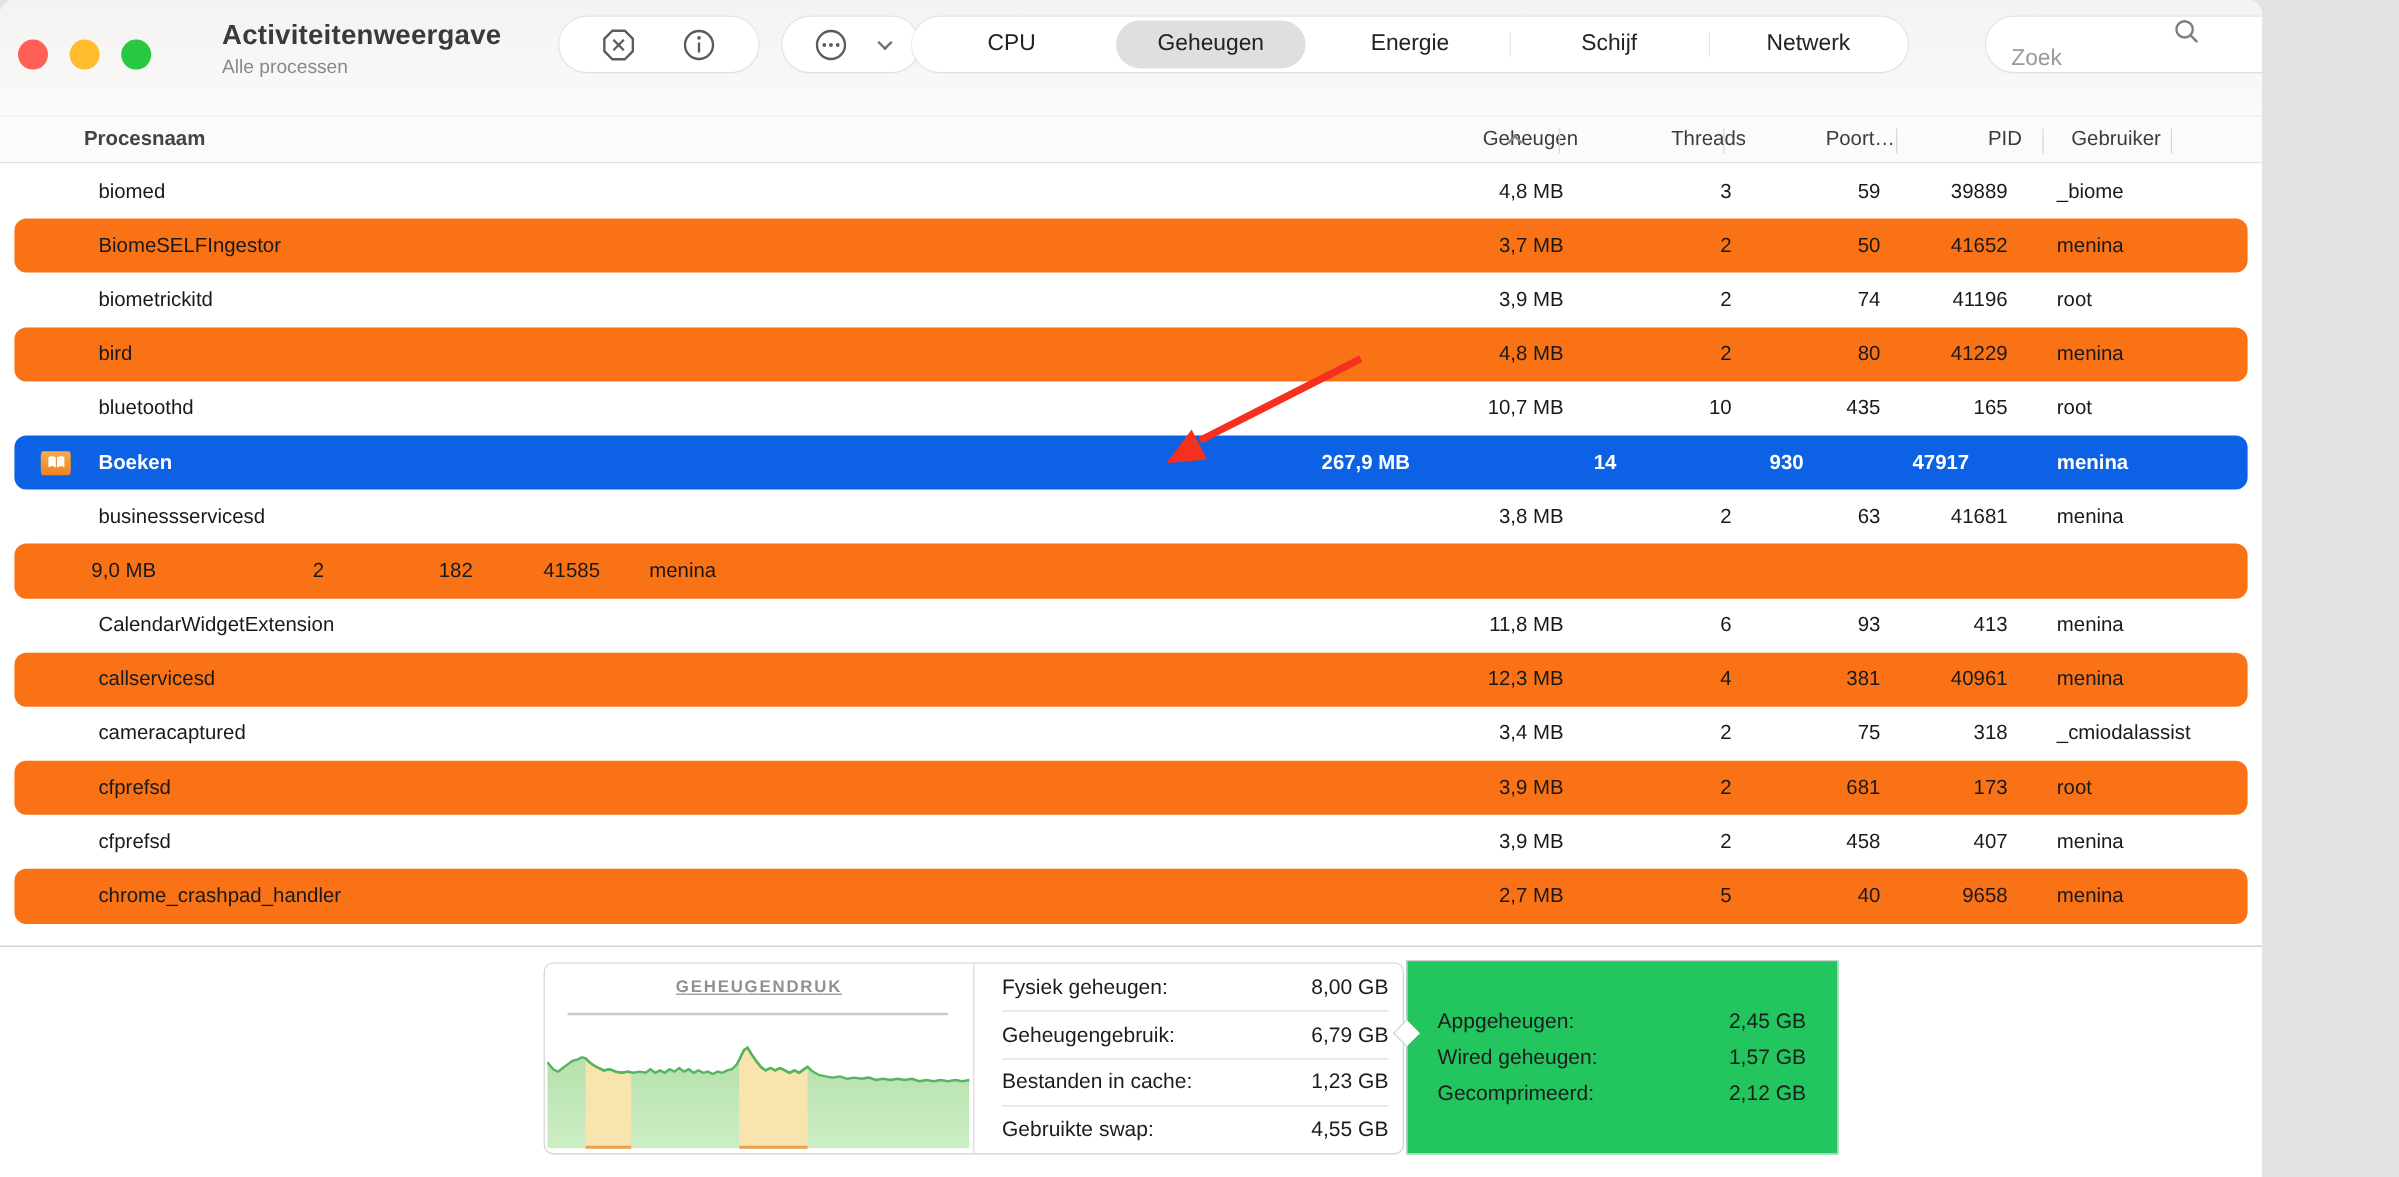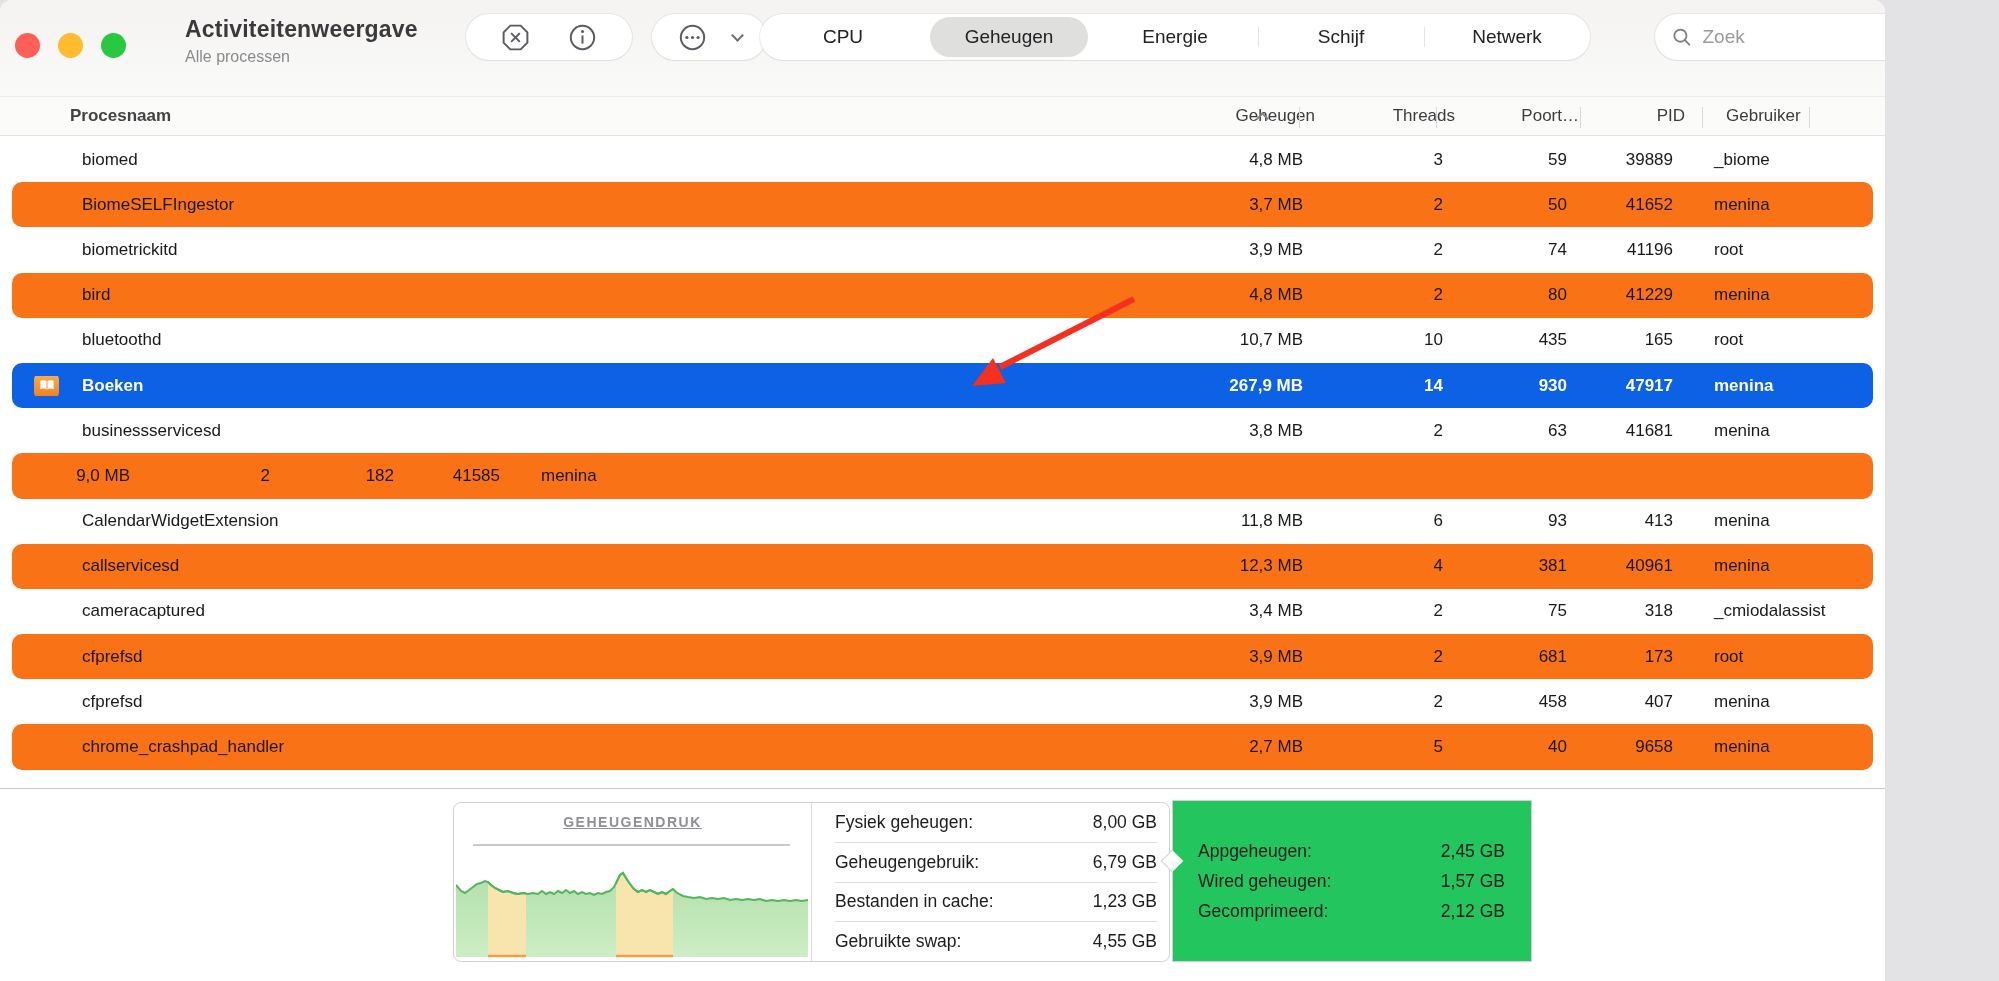--- a/index.html
+++ b/index.html
@@ -31,40 +31,40 @@
   .tab { flex:1; position:relative; display:flex; align-items:center; justify-content:center;
          font-size:19px; color:#222224; cursor:default; }
   .tab .lab { position:relative; z-index:2; }
   .tab.selected::before { content:""; position:absolute; left:4px; right:4px; top:3px; bottom:3px;
          background:#dfdfde; border-radius:20px; }
   .tab.divided::after { content:""; position:absolute; left:0; top:13px; bottom:13px; width:1px;
          background:#e4e4e6; }
 
   .search { position:absolute; left:1655px; top:14px; width:333px; height:46px; background:#fff;
             border-radius:23px; display:flex; align-items:center; padding:0 16px;
-            box-shadow:0 0 0 1px rgba(0,0,0,0.06), 0 1px 2px rgba(0,0,0,0.05); }
+            box-shadow:0 0 0 1px rgba(0,0,0,0.06), 0 1px 2px rgba(0,0,0,0.05);flex-direction:column; }
   .search input { border:none; outline:none; background:transparent; font-size:19px; width:100%;
             margin-left:10px; color:#1d1d1f; font-family:inherit; }
   .search input::placeholder { color:#9a9a9e; }
 
   
   .thead { position:absolute; top:96px; left:0; right:0; height:40px; background:#fbfbfa;
            border-top:1px solid #ececec; border-bottom:1px solid #e3e3e4;
            display:flex; align-items:center; font-size:17px; color:#3c3c3e; }
   .thead .c-name { font-weight:700; color:#434345; }
   .tick { position:absolute; top:10px; height:21px; width:1px; background:#d8d8da; }
   .sort-chev { position:absolute; left:1258px; top:17px; width:9px; height:9px;
            border-left:2px solid #86868a; border-top:2px solid #86868a; transform:rotate(45deg); }
 
   
   .tbody { position:absolute; top:137px; left:0; right:0; }
   .row { height:45.2px; display:flex; align-items:center; font-size:17px; color:#19191b;
          margin:0 12px; border-radius:10px; }
   .row.striped { background:#f97316; }
-  .row.selected { background:#0c61e4; color:#fff; font-weight:600; }
+  .row.selected { background:#0c61e4; color:#fff; font-weight:600;gap:32px; }
   .cell { white-space:nowrap; overflow:hidden; }
   .c-name { flex:1; position:relative; padding-left:70px; }
   .c-mem  { width:137px; text-align:right; padding-right:19px; }
   .c-thr  { width:144px; text-align:right; padding-right:23px; }
   .c-port { width:122px; text-align:right; padding-right:21px; }
   .c-pid  { width:107px; text-align:right; padding-right:22px; }
   .c-user { width:178px; text-align:left;  padding-left:19px; }
   .app-icon { position:absolute; left:22px; top:50%; transform:translateY(-50%);
          width:25px; height:25px; border-radius:6px;
          background:linear-gradient(#f9b14d,#ee7d1f);

